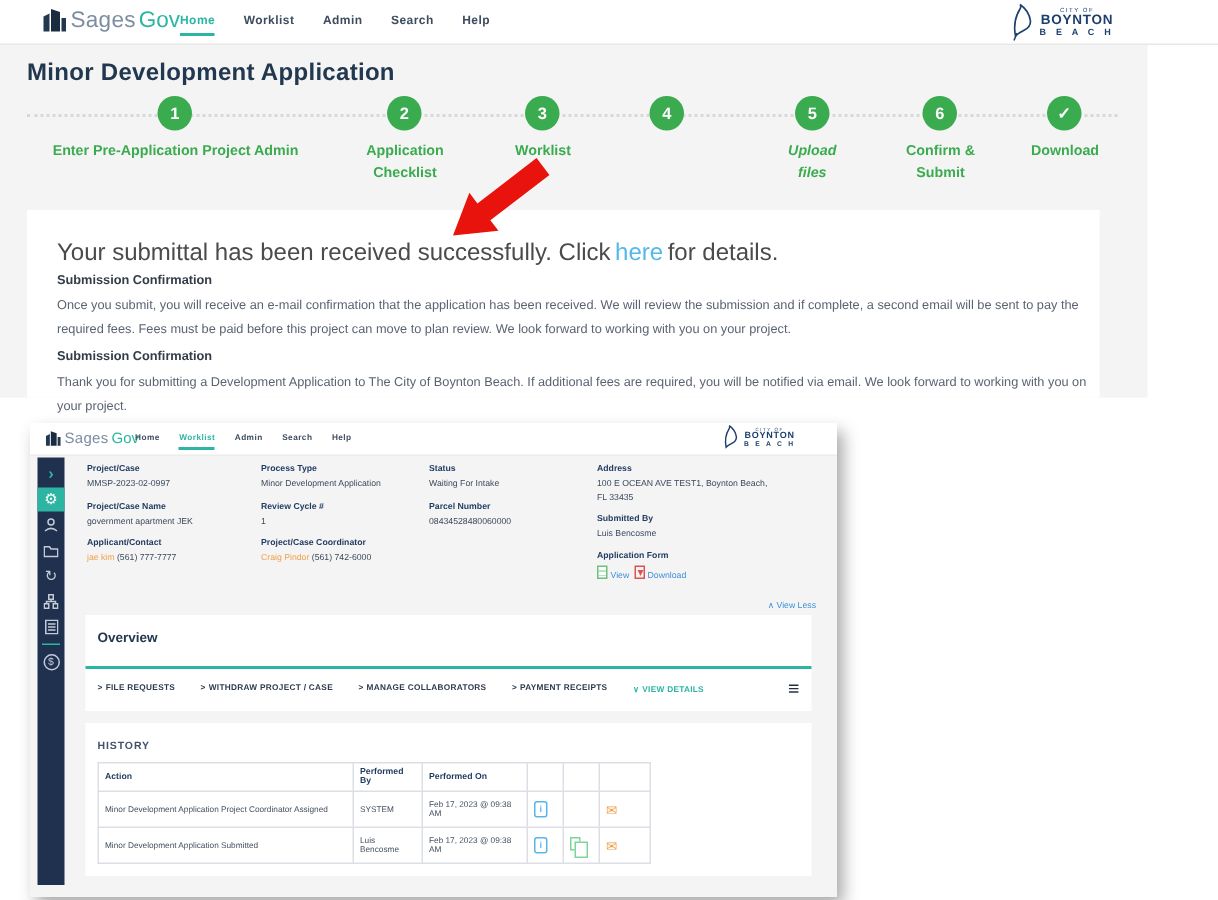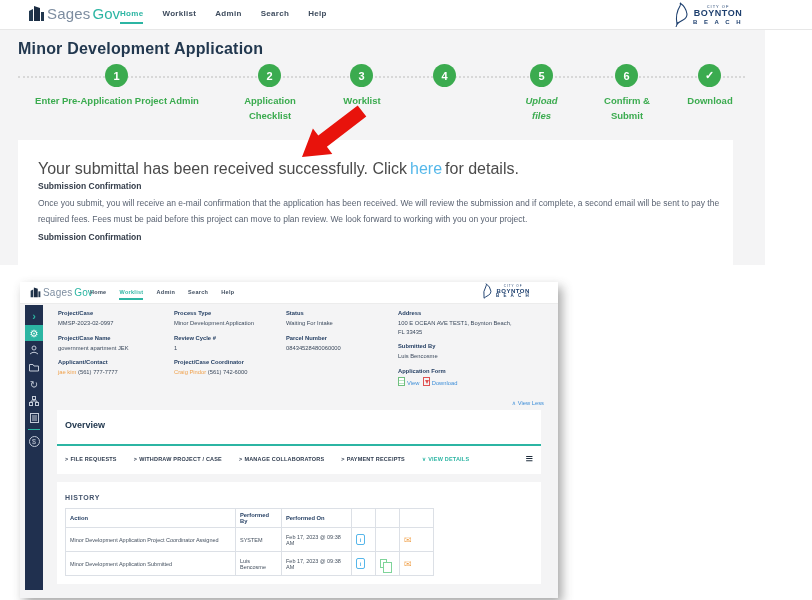--- a/index.html
+++ b/index.html
@@ -174,20 +174,21 @@
     <div class="step-label" style="left:519px; width:45px;font-style:italic;">Upload files</div>
     <div class="step-label" style="left:597px; width:60px;">Confirm &amp; Submit</div>
     <div class="step-label" style="left:670px; width:80px;">Download</div>
   </div>
 
   <div class="card-main">
     <div class="success-line"><span>Your submittal has been received successfully. Click</span><span class="lnk">here</span><span>for details.</span></div>
     <div class="sec-h" style="top:41px;">Submission Confirmation</div>
     <div class="sec-p" style="top:55px;">Once you submit, you will receive an e-mail confirmation that the application has been received. We will review the submission and if complete, a second email will be sent to pay the required fees. Fees must be paid before this project can move to plan review.  We look forward to working with you on your project.</div>
     <div class="sec-h" style="top:92px;">Submission Confirmation</div>
+    <div class="sec-p" style="top:106px;">Thank you for submitting a Development Application to The City of Boynton Beach. If additional fees are required, you will be notified via email. We look forward to working with you on your project.</div>
   </div>
 
   <svg class="arrow-annot" viewBox="0 0 78 60">
     <polygon points="61.7,2.4 22.3,32.6 16.9,25.5 6,54 36.3,50.9 30.9,43.8 70.3,13.6" fill="#e8130c"></polygon>
   </svg>
 
   <div class="embed">
 
     <div class="e-hdr">
       <div class="brand">

